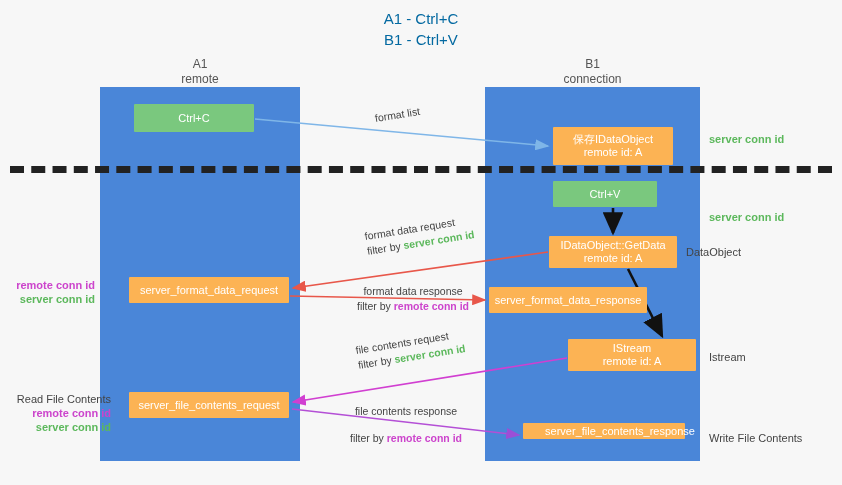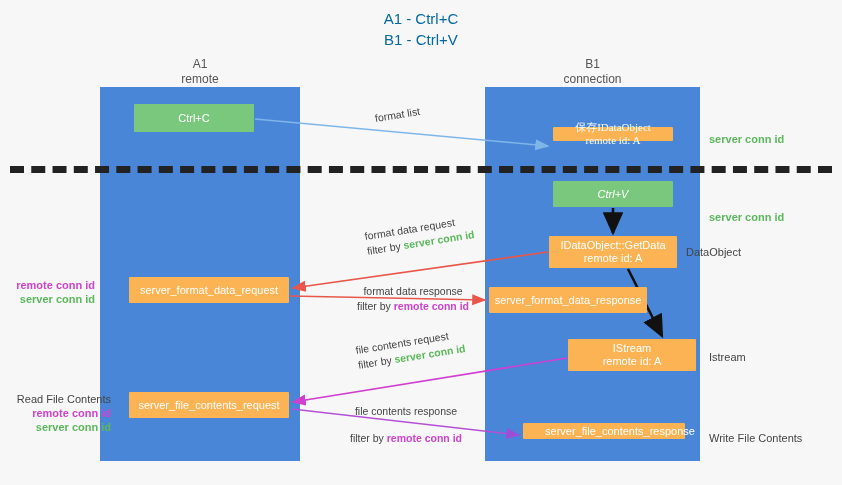--- a/index.html
+++ b/index.html
@@ -70,22 +70,22 @@
     font-size: 11px;
     line-height: 13px;
     text-align: center;
     border-radius: 1px;
   }
   .node.green { background: #7ac87e; }
   .node.orange { background: #fcb košik; }
   .node.orange { background: #fcb354; }
 
   #n-ctrlc   { left: 134px; top: 104px; width: 120px; height: 28px; }
-  #n-idobj   { left: 553px; top: 127px; width: 120px; height: 14px; font-family: Liberation Serif, serif; }
-  #n-ctrlv   { left: 553px; top: 181px; width: 120px; height: 26px; font-style: italic; }
+  #n-idobj   { left: 553px; top: 127px; width: 120px; height: 38px; }
+  #n-ctrlv   { left: 553px; top: 181px; width: 104px; height: 26px; }
   #n-getdata { left: 549px; top: 236px; width: 128px; height: 32px; }
   #n-istream { left: 568px; top: 339px; width: 128px; height: 32px; }
 
   #n-fdreq   { left: 129px; top: 277px; width: 160px; height: 26px; }
   #n-fdres   { left: 489px; top: 287px; width: 158px; height: 26px; }
   #n-fcreq   { left: 129px; top: 392px; width: 160px; height: 26px; }
   #n-fcres   { left: 523px; top: 423px; width: 162px; height: 16px; padding-left: 32px; }
 
   
   .right-label {

